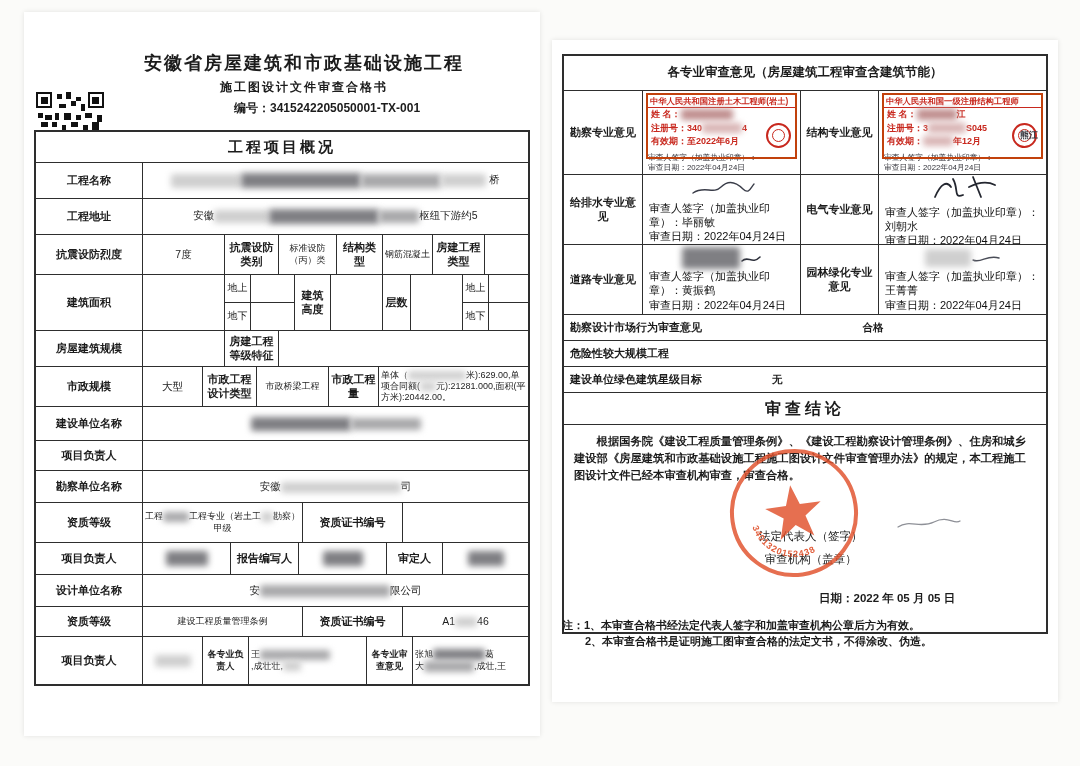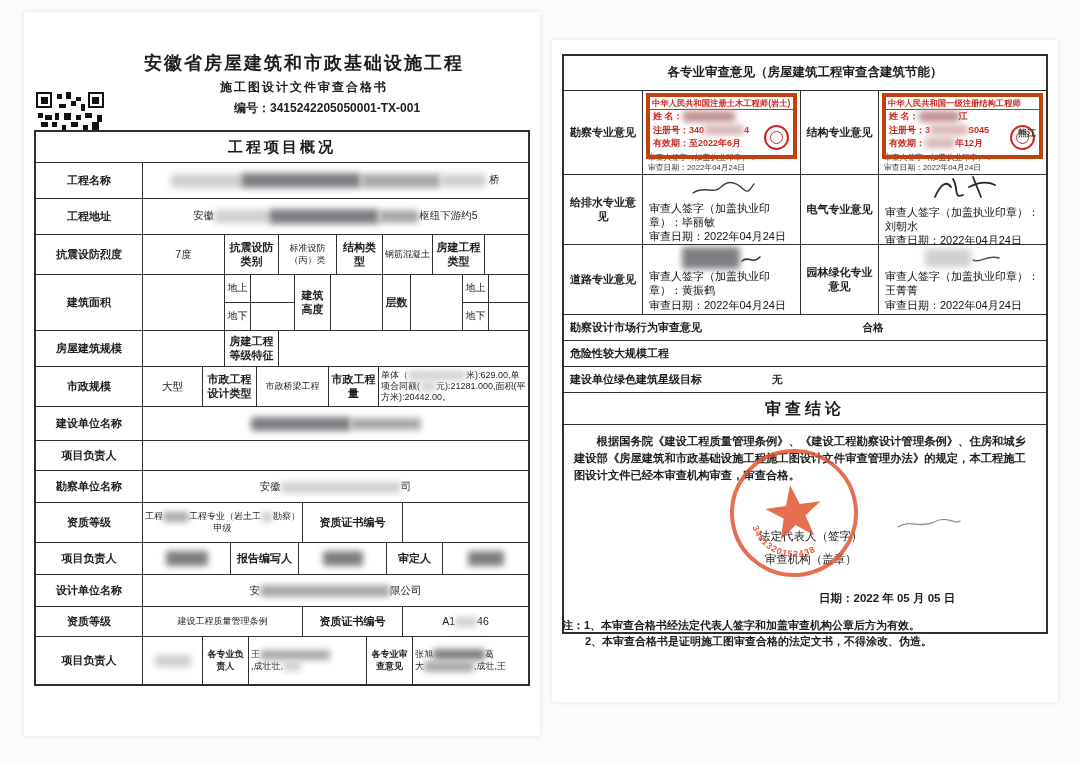--- a/index.html
+++ b/index.html
@@ -57,21 +57,21 @@
   .leftalign { align-items:flex-start; text-align:left; }
 
   
   .hdr-row { justify-content:center; font-size:12.5px; font-weight:bold; }
   .sig-area { flex:1; width:100%; display:flex; align-items:center; justify-content:center; }
   .sig-caption { width:100%; text-align:left; font-size:11px; line-height:1.3; padding:0 0 1px 4px; color:#111; }
 
   
   .stampbox {
     position:absolute; left:3px; right:3px; top:2px; height:66px;
-    border:4px solid #c2410c; color:#c8281e; font-weight:bold;
+    border:2px solid #c2410c; color:#c8281e; font-weight:bold;
     text-align:left; z-index:2; background:transparent;
   }
   .stampbox .st-title { font-size:8.3px; border-bottom:1.5px solid #c8281e; padding:1px 2px; white-space:nowrap; }
   .stampbox .st-line  { font-size:9px; padding:1px 3px; white-space:nowrap; }
   .seal-mini {
     position:absolute; right:4px; top:28px; width:25px; height:25px;
     border:2px solid #c8281e; border-radius:50%;
     display:flex; align-items:center; justify-content:center;
   }
   .seal-mini::after { content:""; width:11px; height:11px; border:1.5px solid #c8281e; border-radius:50%; }

